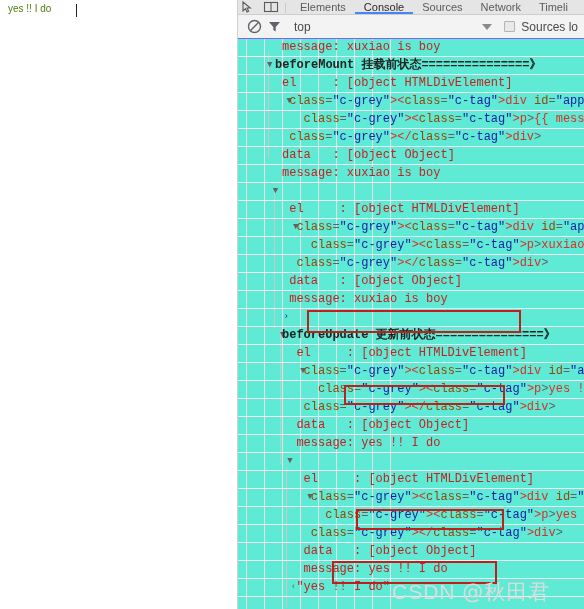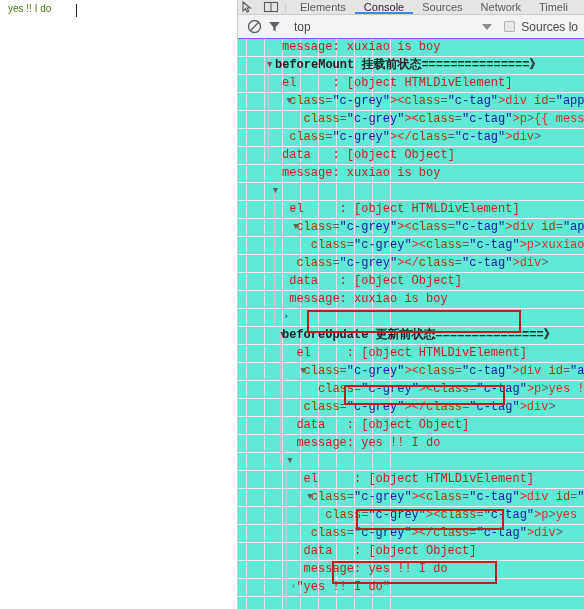--- a/index.html
+++ b/index.html
@@ -229,14 +229,18 @@
       <div id="boxes">
           <div class="redbox" style="left: 69px; top: 271px; width: 214px; height: 23px; border-color: rgb(192, 32, 28);"></div>
           <div class="redbox" style="left: 106px; top: 346px; width: 161px; height: 20px; border-color: rgb(192, 32, 28);"></div>
           <div class="redbox" style="left: 118px; top: 470px; width: 148px; height: 21px; border-color: rgb(192, 32, 28);"></div>
           <div class="redbox" style="left: 94px; top: 522px; width: 165px; height: 23px; border-color: rgb(192, 32, 28);"></div>
         </div>
     </div>
 
   </div>
 
+  <div class="watermark">
+    <span>CSDN</span>
+    <span class="wm2">@秋田君</span>
+  </div>
 
 </div>
 
 </body></html>

